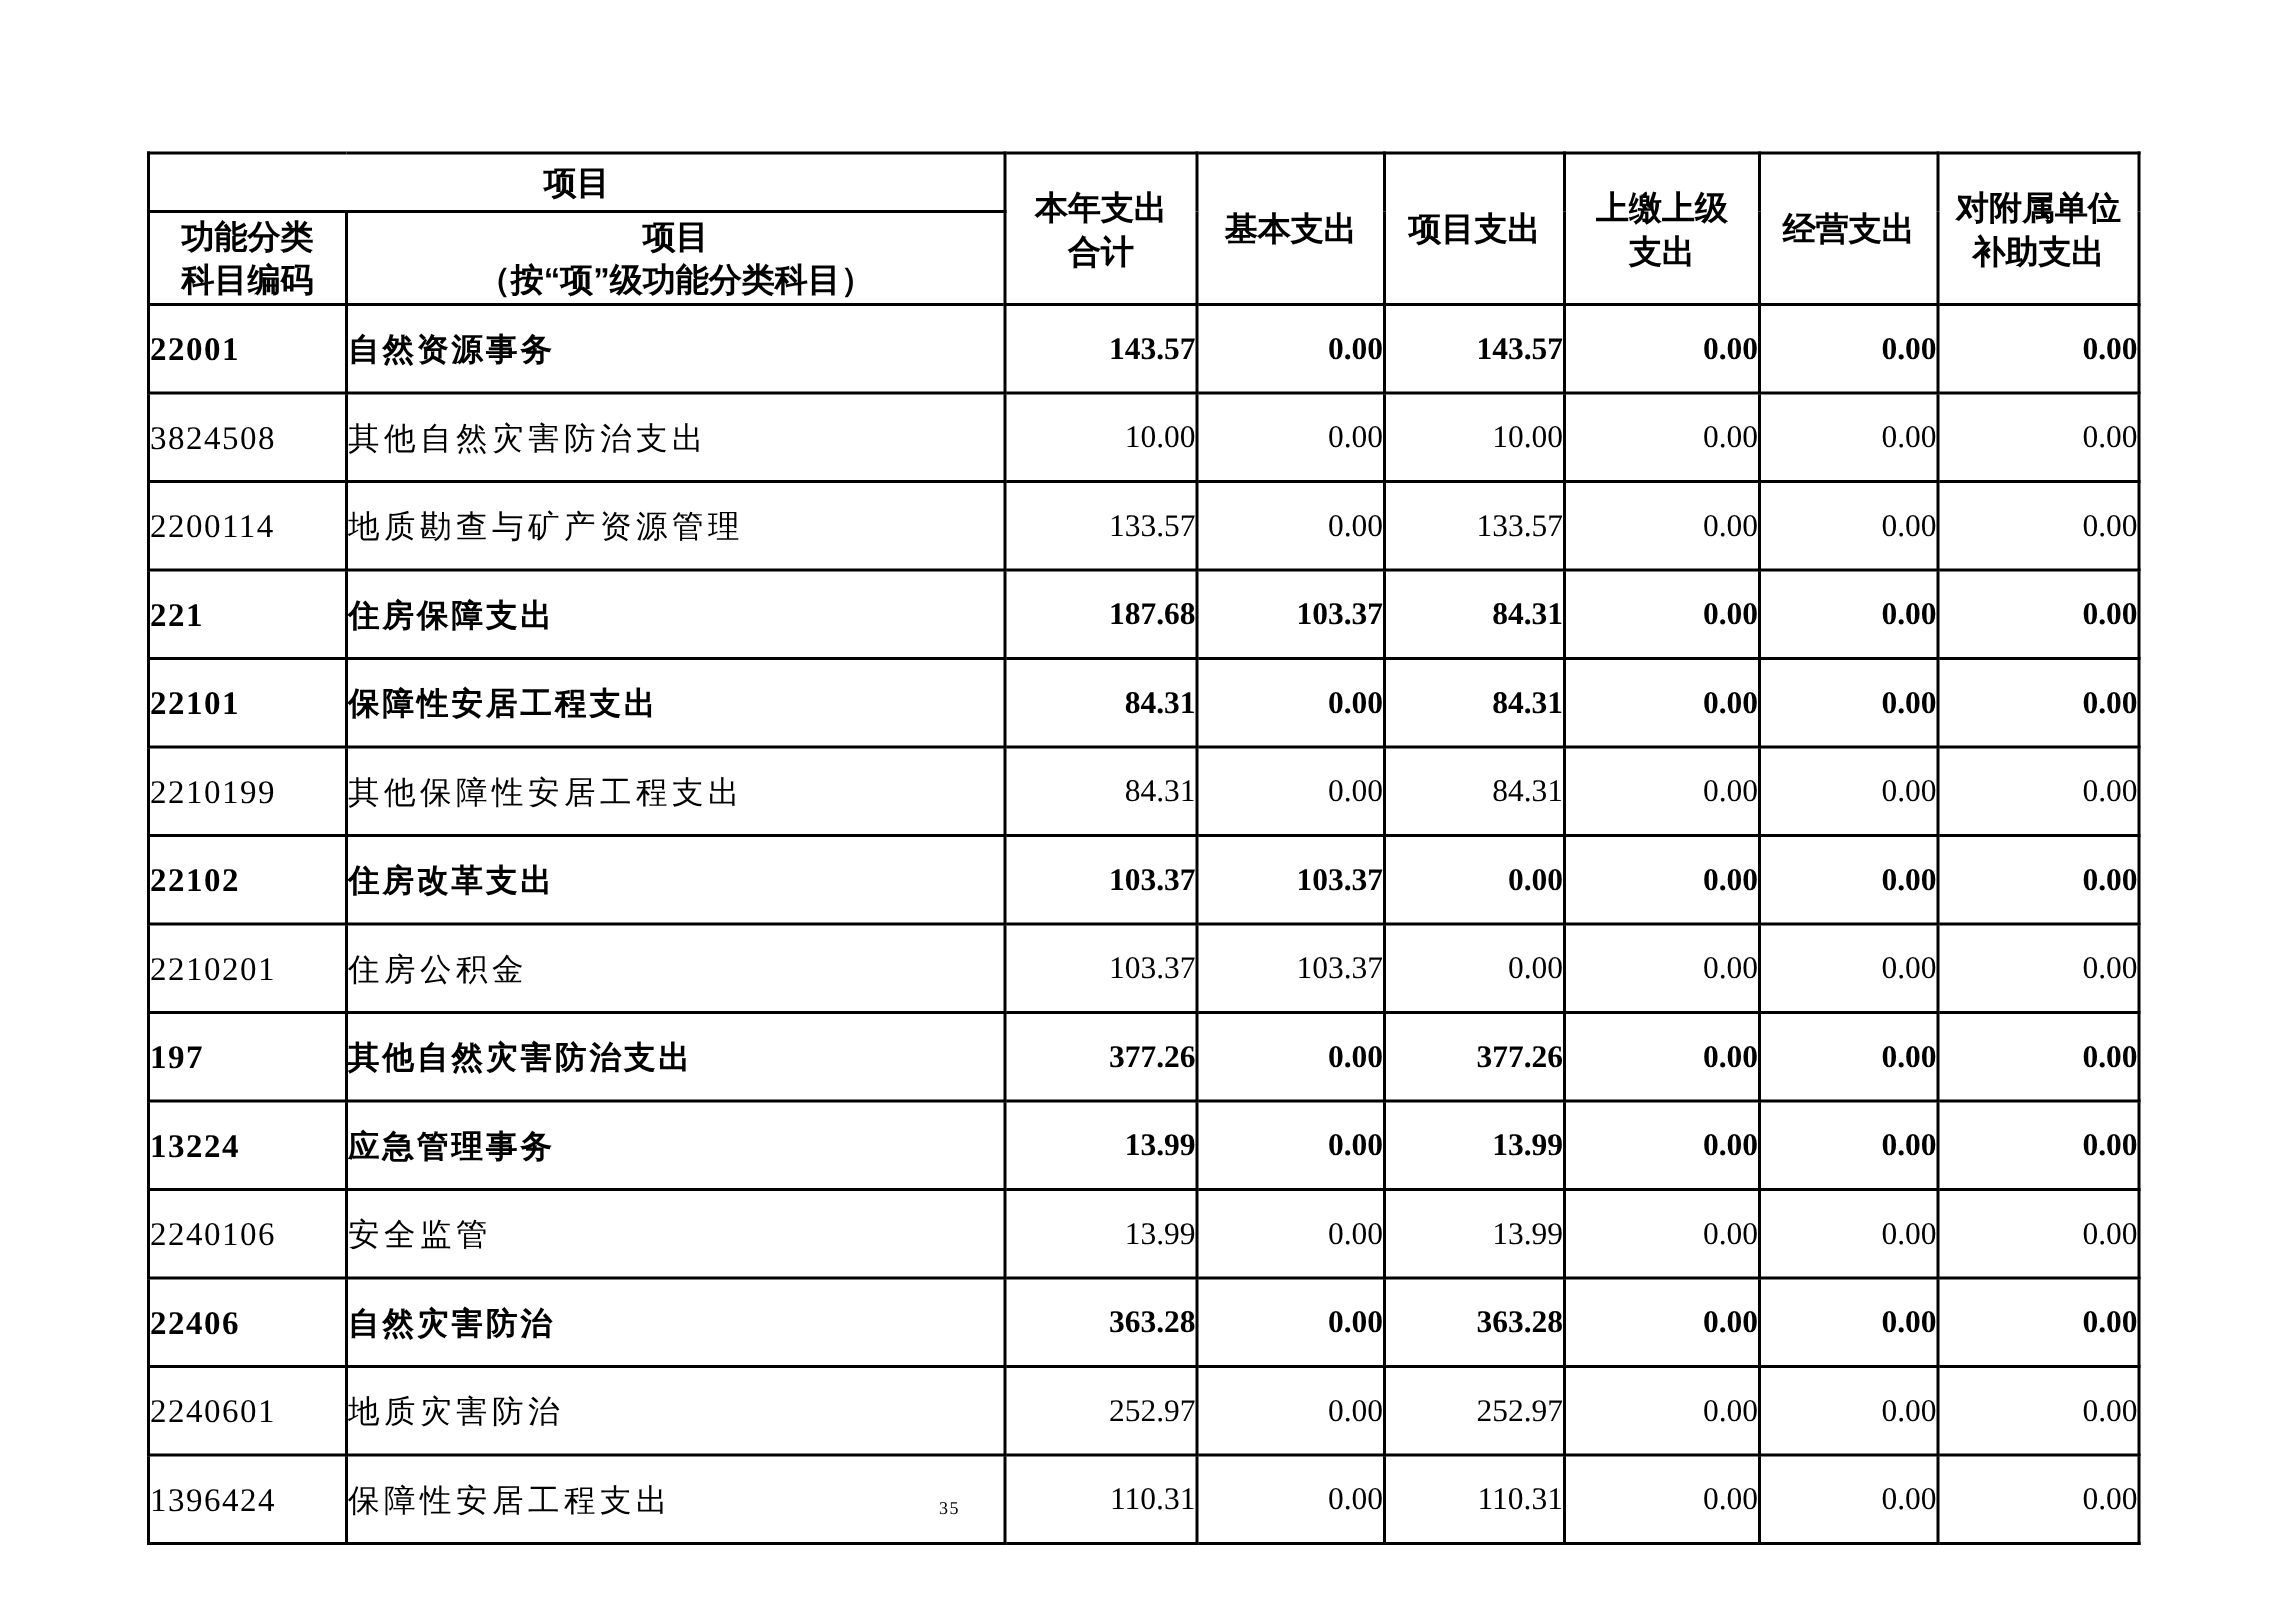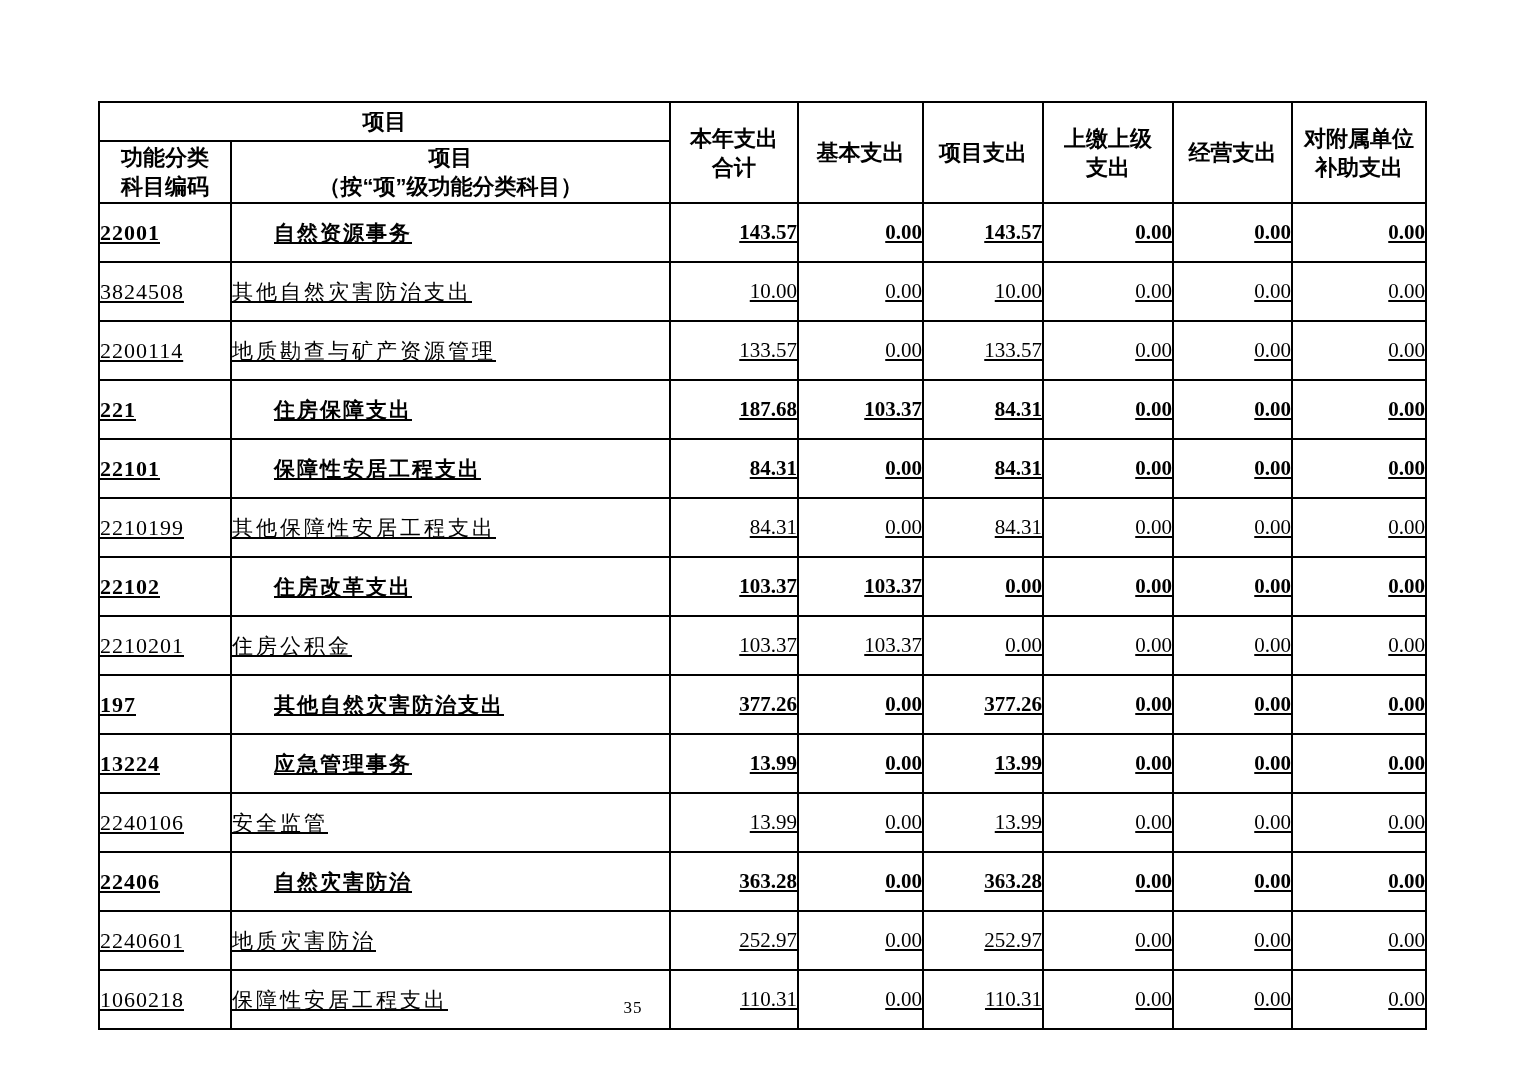--- a/index.html
+++ b/index.html
@@ -21,47 +21,46 @@
     padding:0;margin:0;vertical-align:middle;overflow:hidden;
   }
   thead th{
     font-family:"Liberation Sans","DejaVu Sans",sans-serif;
     font-weight:600;font-size:22px;
     text-align:center;vertical-align:middle;line-height:30px;
   }
   tr.h1{height:39px;}
   tr.h2{height:62px;}
   thead .ln{display:block;line-height:29px;}
-  tbody tr{height:59px;text-decoration:underline;}
+  tbody tr{height:59px;}
   td.code{
     font-size:22px;text-align:left;padding-left:9px;letter-spacing:1px;
   }
   td.name{
     font-size:21px;text-align:left;padding-left:9px;letter-spacing:3px;
   }
   td.num{
     font-size:21px;text-align:right;padding-right:12px;
   }
   tr.bold td{font-weight:bold;}
   tr.bold td.name{
     font-family:"Liberation Sans","DejaVu Sans",sans-serif;
     letter-spacing:2px;
-    padding-left:42px;
   }
 
   .notes{
     position:absolute;left:145px;top:816px;
     font-size:21px;line-height:33px;letter-spacing:2px;
   }
   .note-label{font-weight:bold;}
   .note-line2{margin-left:66px;}
 
   .page-number{
     position:absolute;left:0;top:998px;width:1266px;
-    text-align:center;font-size:17px;letter-spacing:1px;
+    text-align:center;font-size:12px;letter-spacing:1px;
   }
 </style>
 </head>
 <body>
 
 <div class="page">
 
   <table class="budget">
     <colgroup>
       <col style="width:132px">
@@ -241,21 +240,21 @@
       <td class="name">地质灾害防治</td>
       <td class="num">252.97</td>
       <td class="num">0.00</td>
       <td class="num">252.97</td>
       <td class="num">0.00</td>
       <td class="num">0.00</td>
       <td class="num">0.00</td>
     </tr>
 
     <tr>
-      <td class="code">1060218</td>
+      <td class="code">1396424</td>
       <td class="name">保障性安居工程支出</td>
       <td class="num">110.31</td>
       <td class="num">0.00</td>
       <td class="num">110.31</td>
       <td class="num">0.00</td>
       <td class="num">0.00</td>
       <td class="num">0.00</td>
     </tr>
   </tbody>
   </table>

